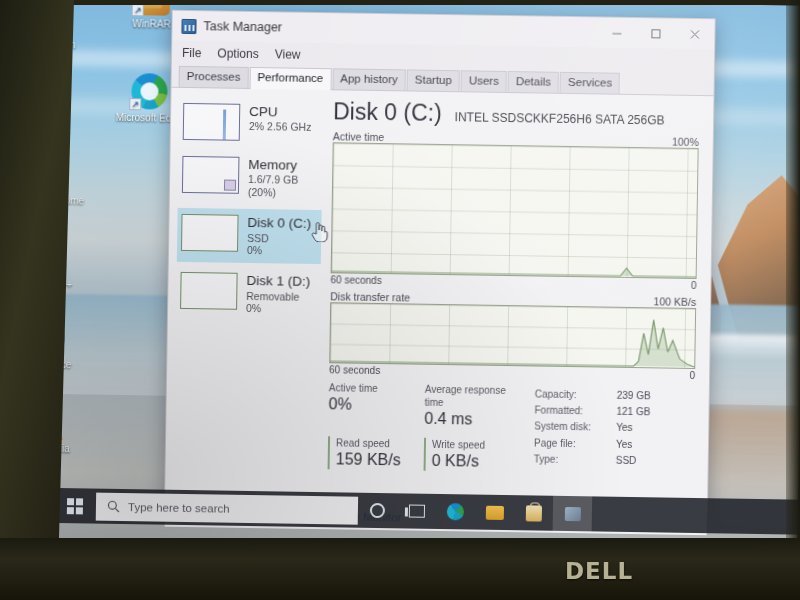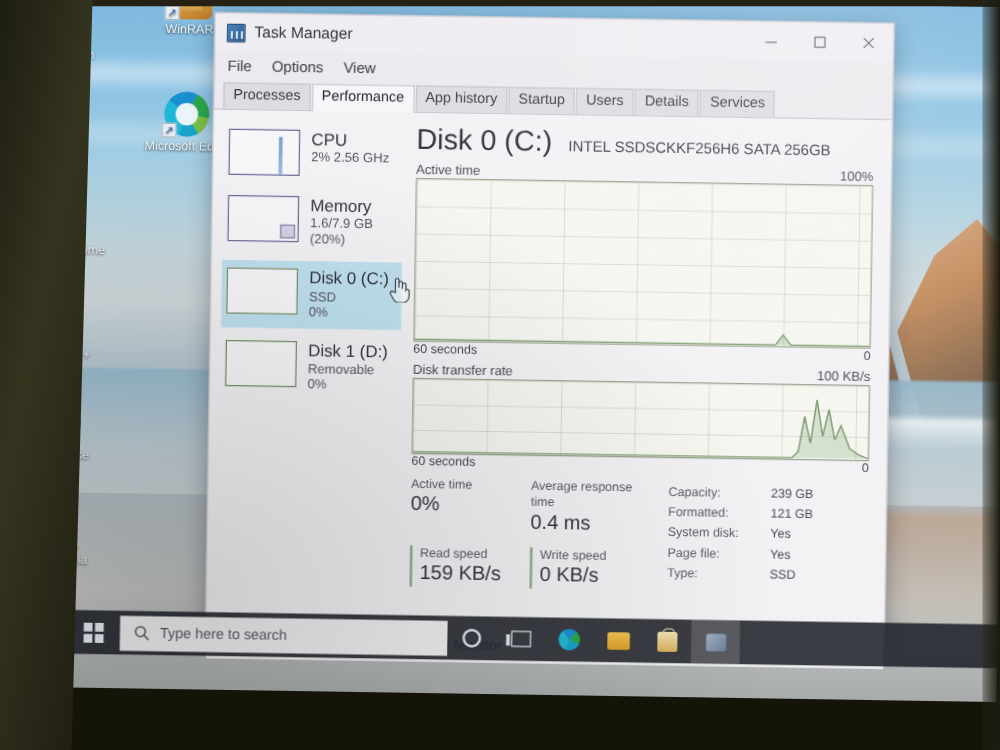--- a/index.html
+++ b/index.html
@@ -640,13 +640,16 @@
           </div>
       </div>
     </div>
 
     <div class="glare"></div>
   </div>
 
   <div class="bezel-top"></div>
   <div class="bezel-left"></div>
   <div class="bezel-right"></div>
+  <div class="bezel-bottom">
+    <div class="dell">DELL</div>
+  </div>
 </div>
 
 </body></html>

